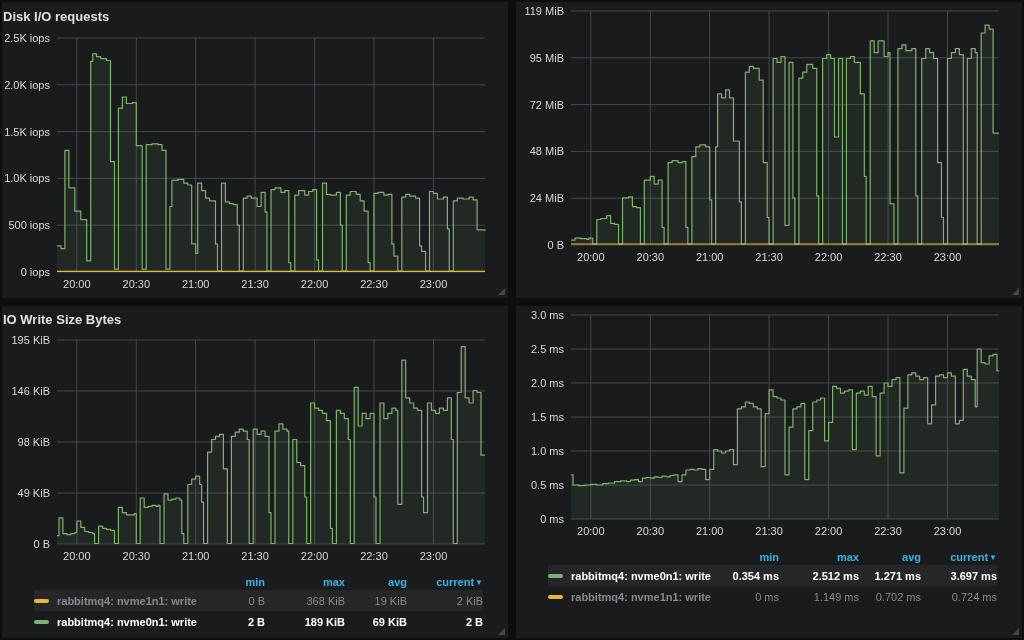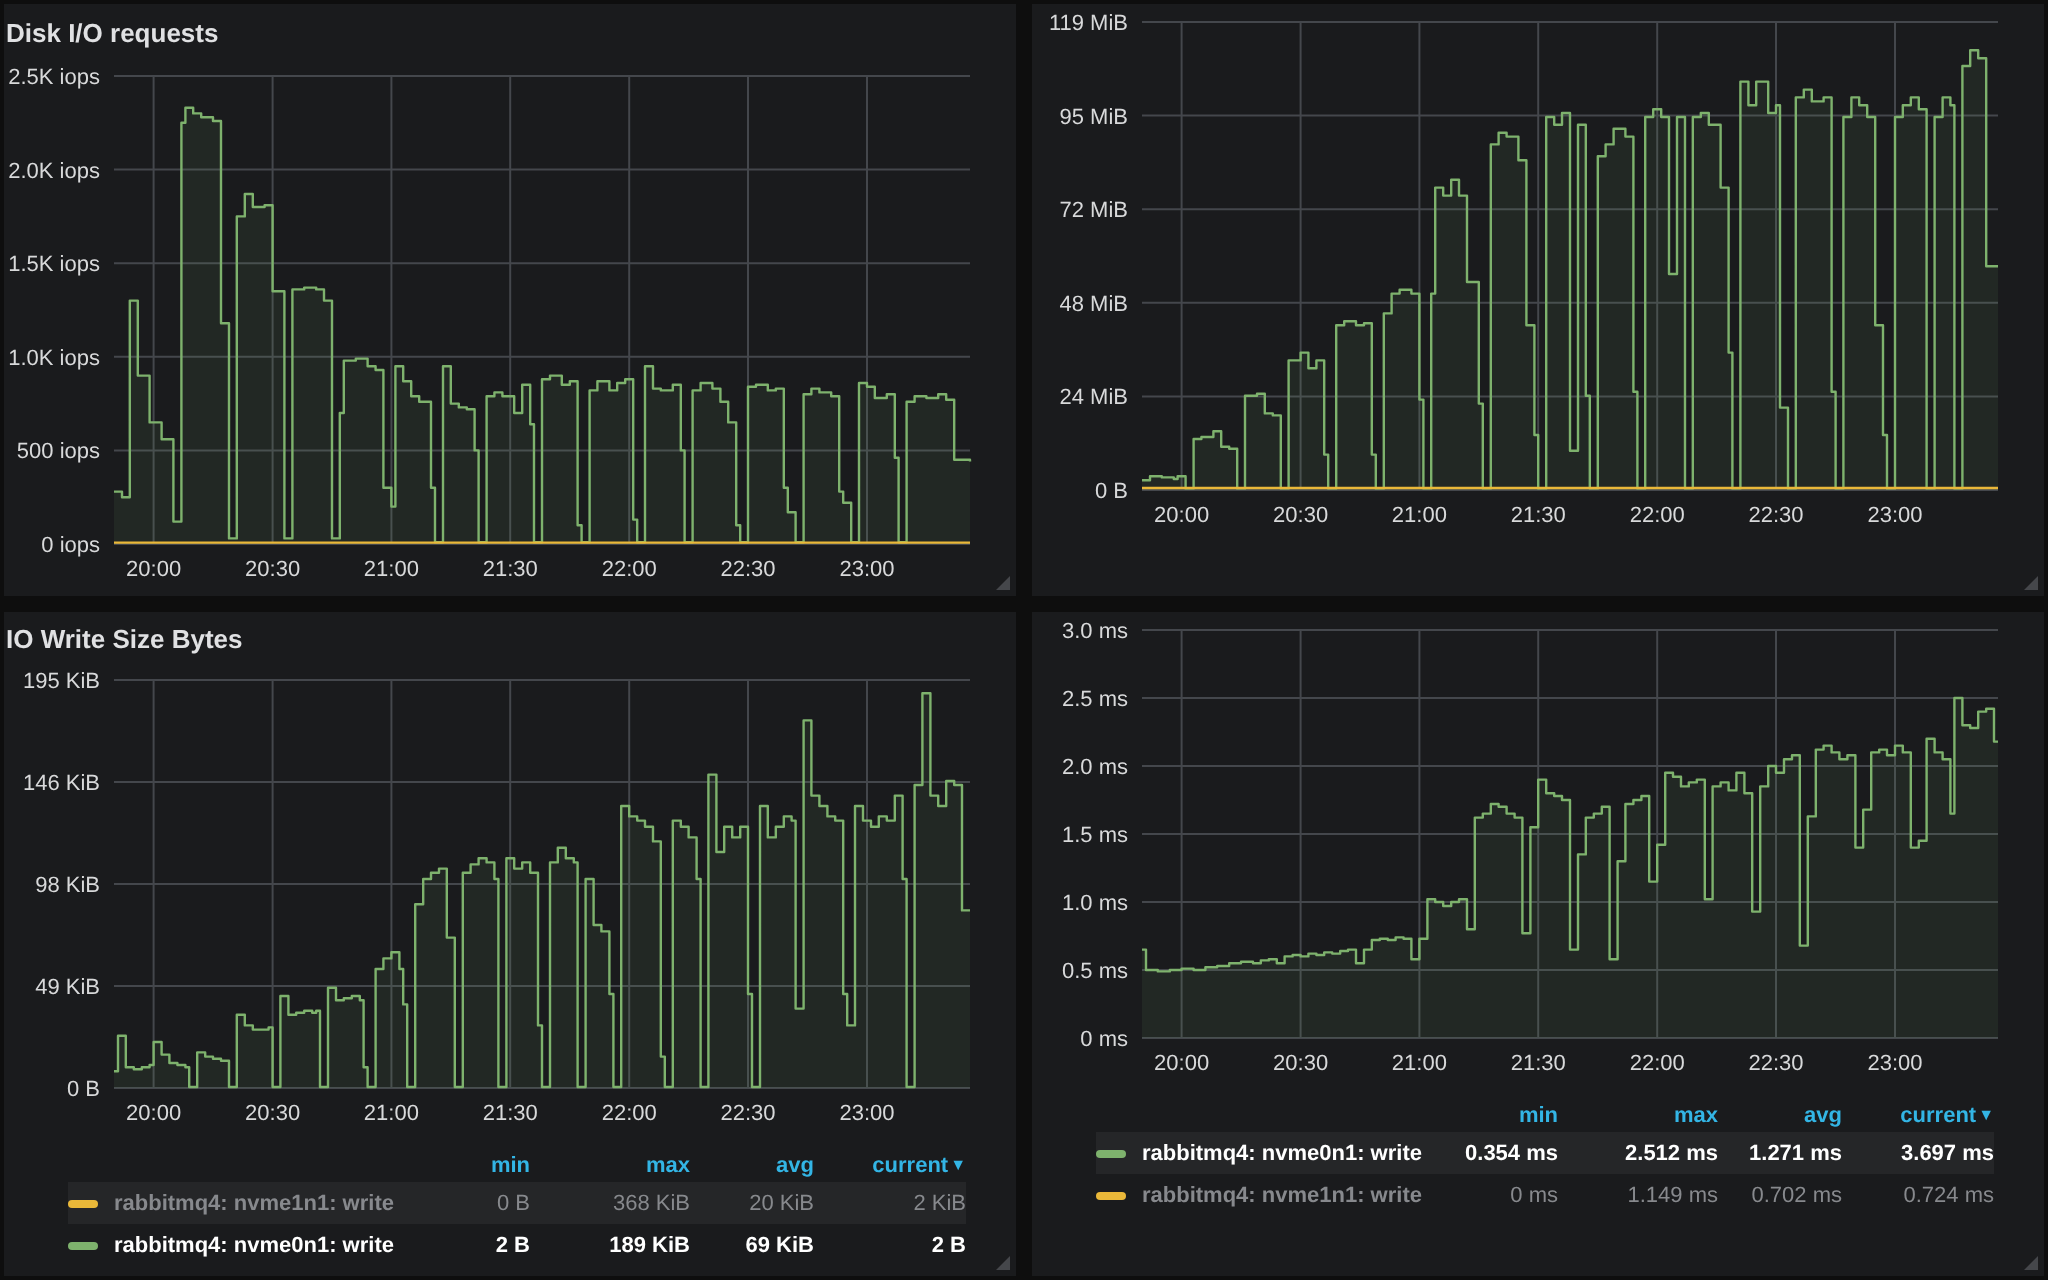--- a/index.html
+++ b/index.html
@@ -146,21 +146,21 @@
           <div class="l-val">avg</div>
           <div class="l-val">current<span class="l-caret">▼</span></div>
         </div>
         <div class="l-row stripe dim">
           <div class="l-name">
             <span class="l-swatch" style="background: rgb(234, 184, 57);"></span>
             <span>rabbitmq4: nvme1n1: write</span>
           </div>
           <div class="l-val">0 B</div>
           <div class="l-val">368 KiB</div>
-          <div class="l-val">20 KiB</div>
+          <div class="l-val">19 KiB</div>
           <div class="l-val">2 KiB</div>
         </div>
         <div class="l-row lit">
           <div class="l-name">
             <span class="l-swatch" style="background: rgb(126, 178, 109);"></span>
             <span>rabbitmq4: nvme0n1: write</span>
           </div>
           <div class="l-val">2 B</div>
           <div class="l-val">189 KiB</div>
           <div class="l-val">69 KiB</div>

